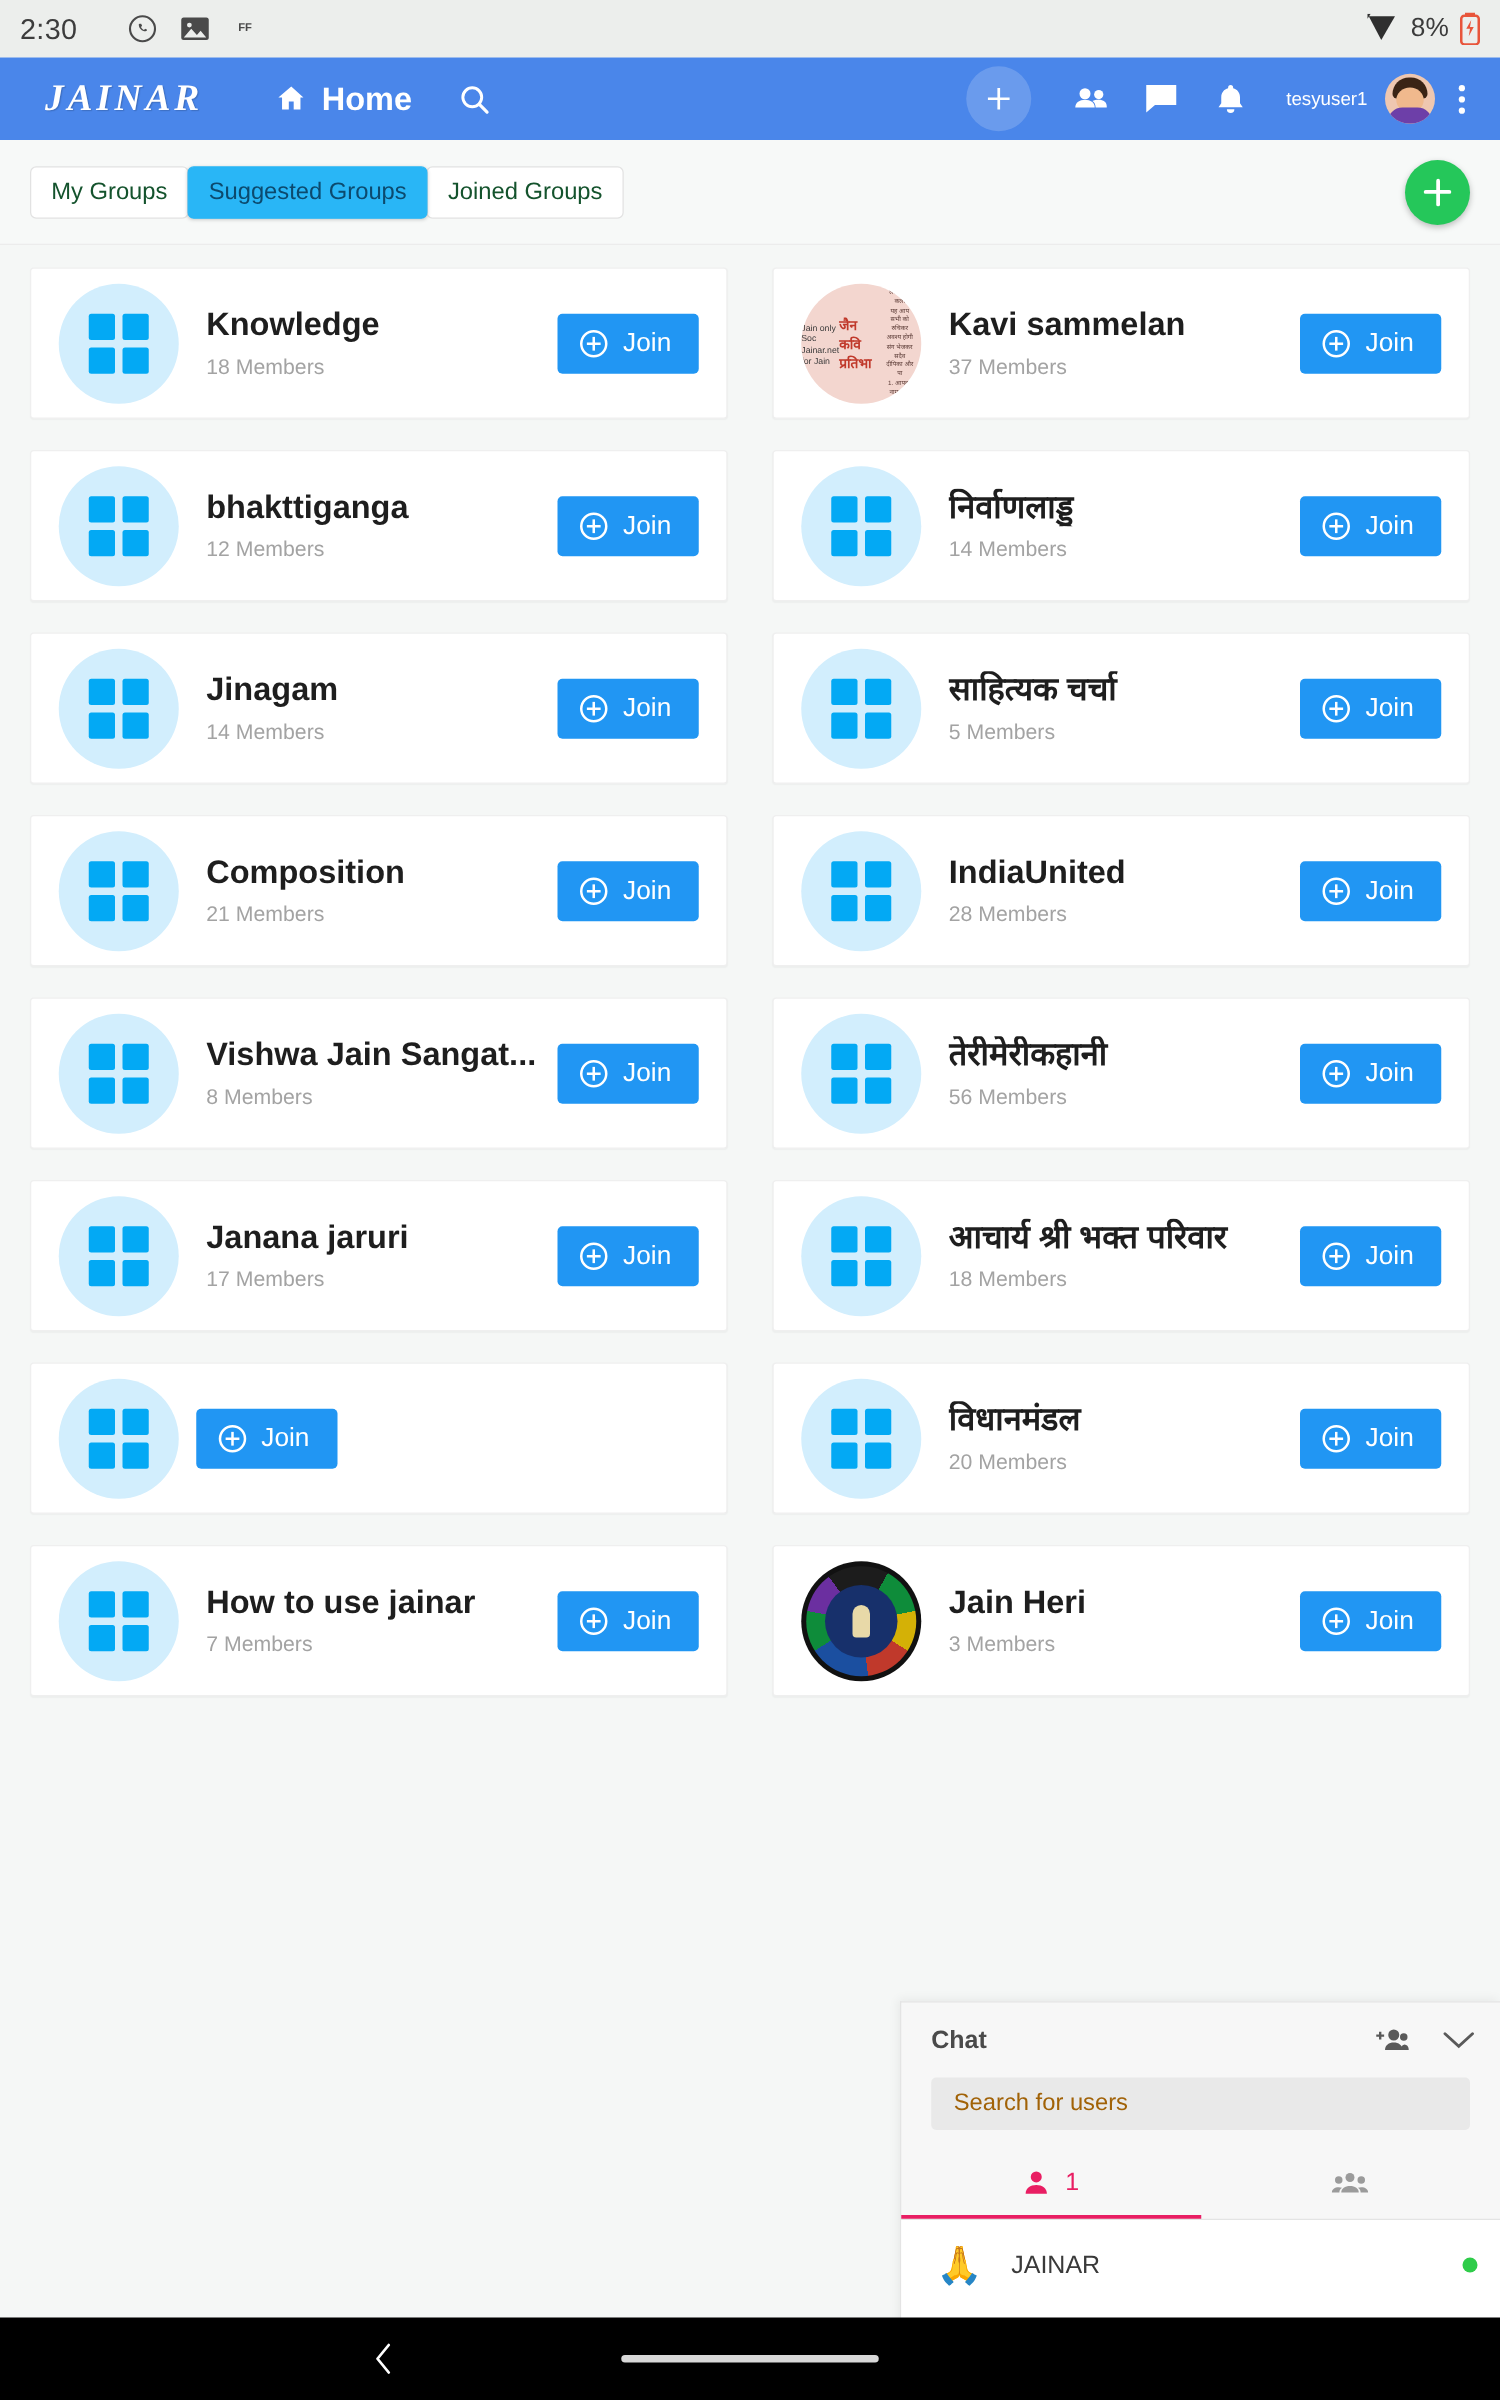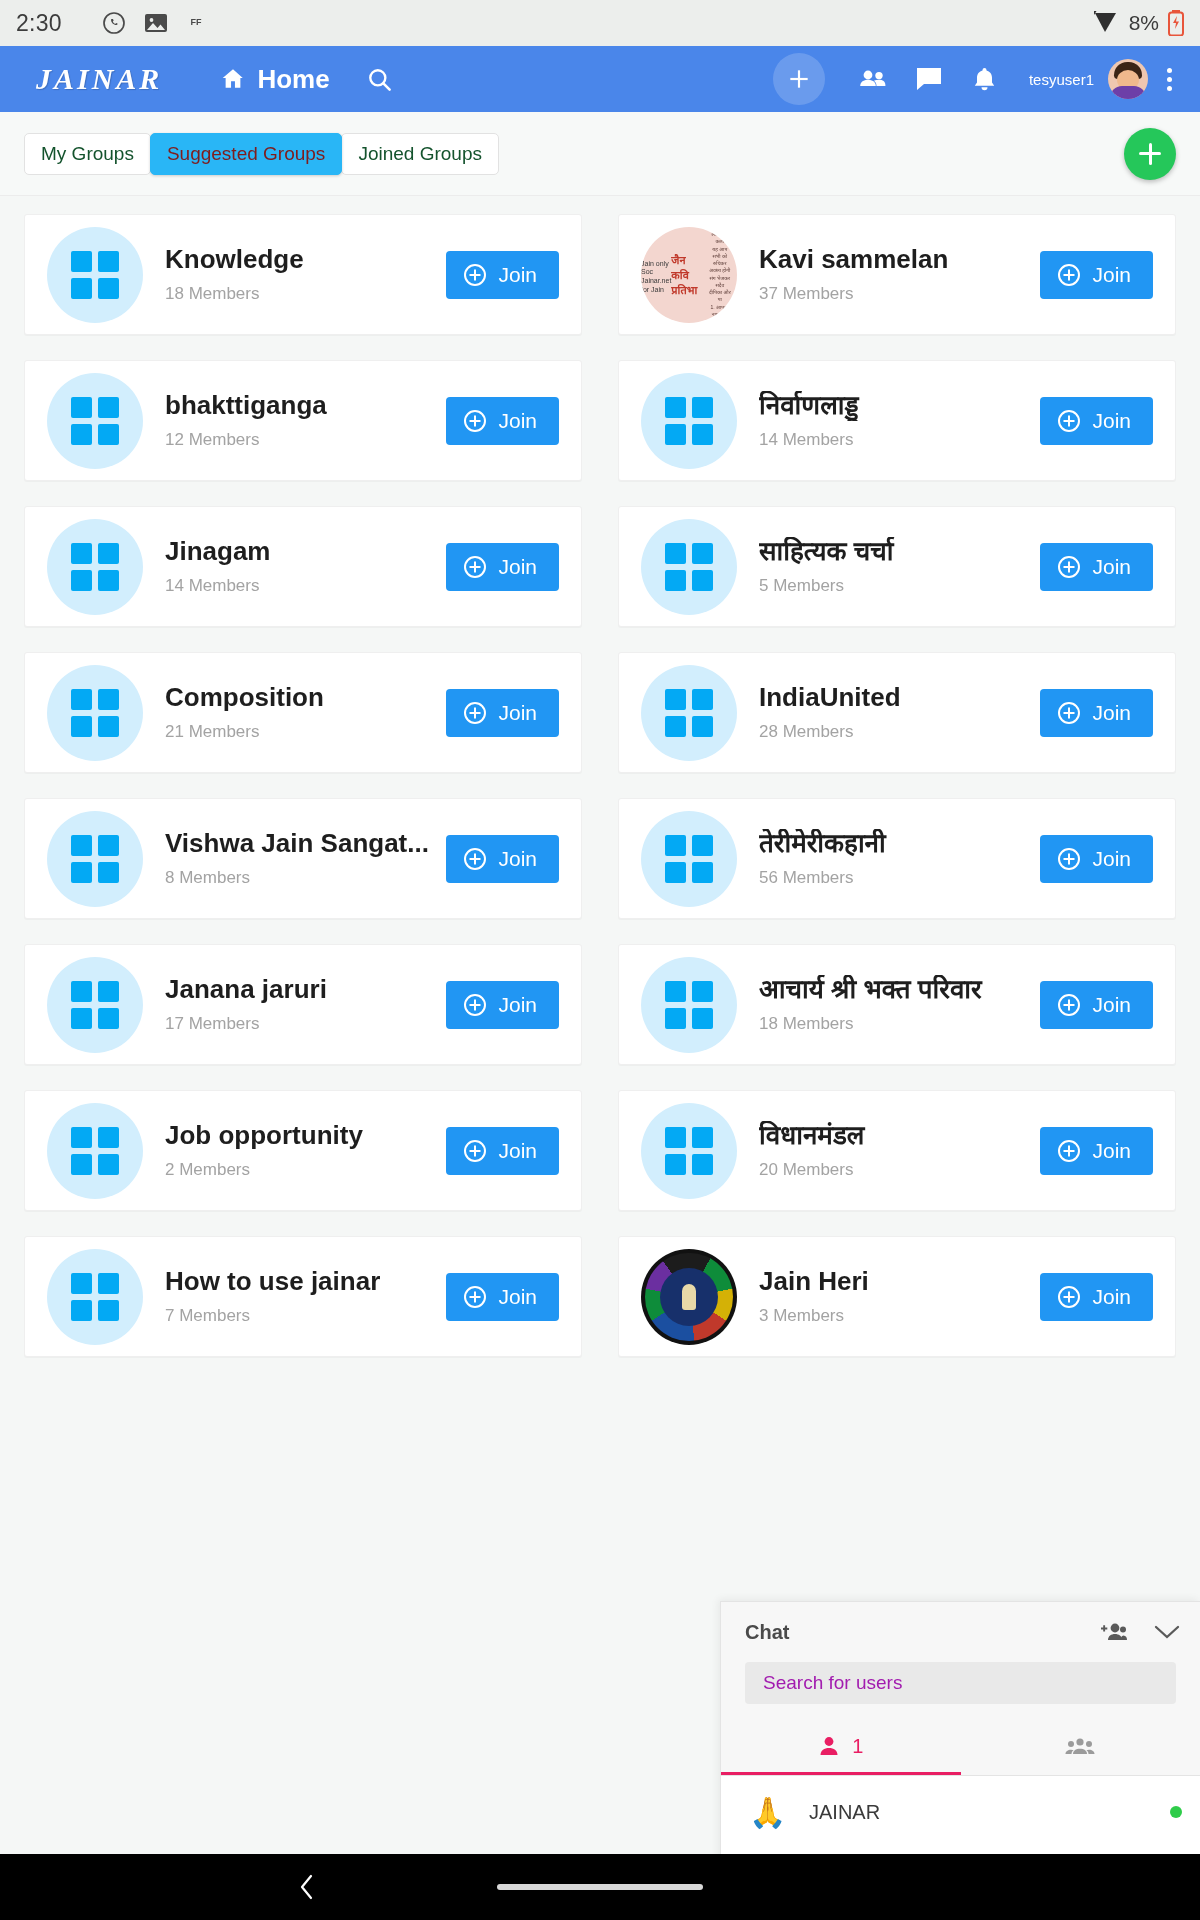--- a/index.html
+++ b/index.html
@@ -89,21 +89,21 @@
     border-radius: 5px;
     font-size: 19px;
     color: #14532d;
     margin-right: 0;
     white-space: nowrap;
   }
   .tab + .tab { margin-left: -1px; }
   .tab.active {
     background: #29b6f6;
     border-color: #29b6f6;
-    color: #7f1d1d;
+    color: #0c4a6e;
     z-index: 2;
     box-shadow: 0 1px 3px rgba(0,0,0,.18);
   }
   .fab-green {
     position: absolute;
     right: 24px;
     width: 52px; height: 52px;
     border-radius: 50%;
     background: #25c75a;
     display: flex; align-items: center; justify-content: center;
@@ -213,21 +213,21 @@
   .cw-title { font-size: 20px; font-weight: bold; color: #4a4a4a; }
   .cw-head-icons { margin-left: auto; display:flex; align-items:center; gap: 26px; }
   .cw-search {
     margin: 0 24px 0 24px;
     height: 42px;
     background: #e9e9e9;
     border-radius: 4px;
     display: flex; align-items: center;
     padding: 0 18px;
     font-size: 19px;
-    color: #a21caf;
+    color: #a16207;
   }
   .cw-tabs { display: flex; margin-top: 16px; border-bottom: 1px solid #e4e4e4; }
   .cw-tab {
     flex: 1; height: 55px;
     display: flex; align-items: center; justify-content: center; gap: 12px;
     border-bottom: 3px solid transparent;
     font-size: 20px; color: #7c7c7c;
   }
   .cw-tab.active { border-bottom-color: #e91e63; color: #e91e63; }
   .cw-list { background: #fff; }
@@ -596,24 +596,20 @@
 
   <div class="card">
     <div class="g-avatar">
         <div class="tiles">
           <i></i>
           <i></i>
           <i></i>
           <i></i>
         </div>
       </div>
-    <div class="c-body">
-      <div class="c-name">Job opportunity</div>
-      <div class="c-members">2 Members</div>
-    </div>
     <button class="join-btn">
       <span class="plus-circ"></span>
       <span>Join</span>
     </button>
   </div>
 
   <div class="card">
     <div class="g-avatar">
         <div class="tiles">
           <i></i>

